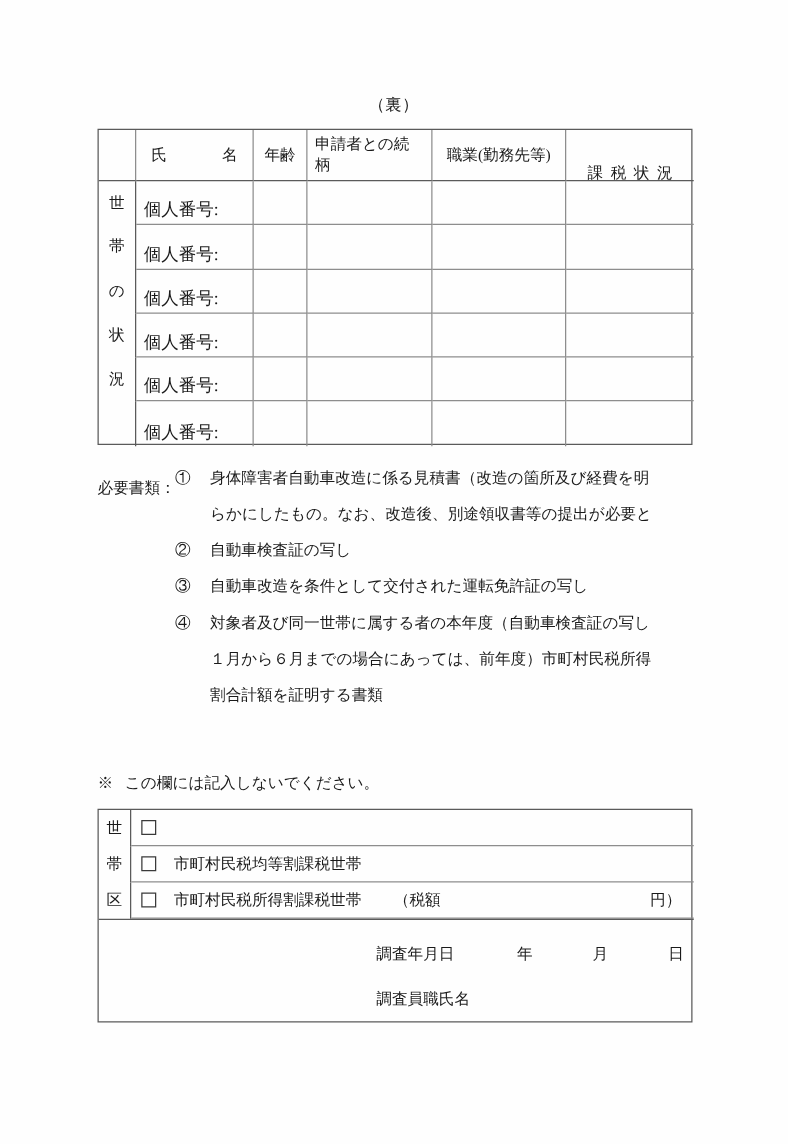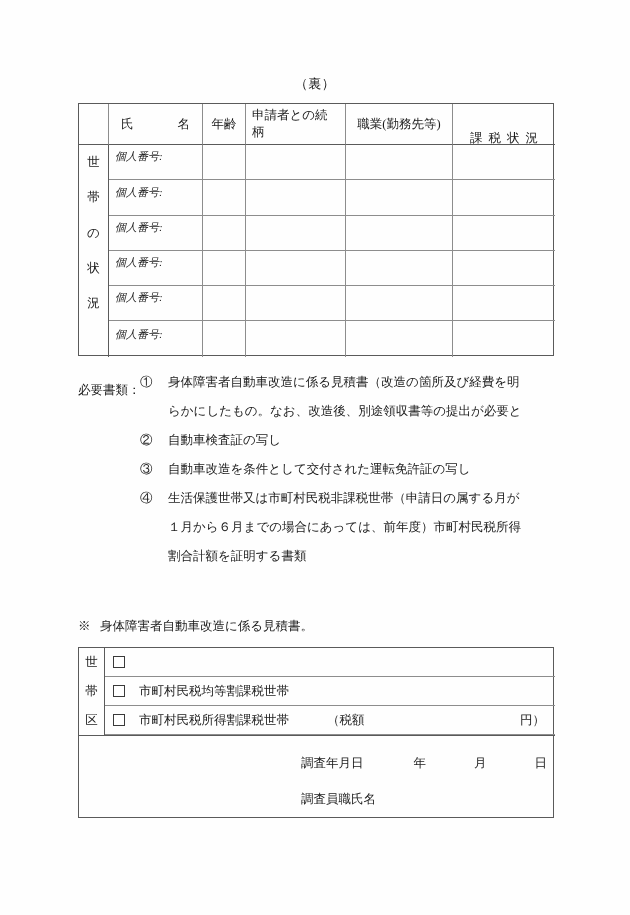--- a/index.html
+++ b/index.html
@@ -84,23 +84,22 @@
     padding: 0 6px;
     box-sizing: border-box;
   }
   .hdr-track {
     letter-spacing: 6px;
     text-indent: 6px;
     margin-top: 28px;
   }
   .mynum {
     align-items: flex-end;
-    padding-bottom: 15px;
-    font-size: 11px;
-    font-style: italic;
+    padding-bottom: 2px;
+    font-size: 14px;
   }
 
   
   #requirements {
     position: absolute;
     top: 368px;
     left: 78px;
     width: 480px;
     font-size: 12.5px;
     line-height: 29px;
@@ -155,21 +154,21 @@
   }
   .checkbox {
     width: 10px;
     height: 10px;
     border: 1px solid #3a3a3a;
     display: inline-block;
     flex: none;
     margin-right: 14px;
     background: #fff;
   }
-  .tax-label { margin-left: 38px; }
+  .tax-label { margin-left: 26px; }
   .tax-unit { margin-left: auto; padding-right: 10px; }
 
   #survey-box {
     grid-column: 1 / span 2;
     grid-row: 4;
     border-top: 1px solid #5a5a5a;
     box-sizing: border-box;
     position: relative;
     font-size: 12.5px;
   }
@@ -276,33 +275,33 @@
 
     <div class="req-line">
       <span class="req-label"></span>
       <span class="req-marker">③</span>
       <span class="req-text">自動車改造を条件として交付された運転免許証の写し</span>
     </div>
 
     <div class="req-line">
       <span class="req-label"></span>
       <span class="req-marker">④</span>
-      <span class="req-text">生活保護世帯又は市町村民税非課税世帯（申請日の属する月が</span>
+      <span class="req-text">対象者及び同一世帯に属する者の本年度（自動車検査証の写し</span>
     </div>
     <div class="req-line">
       <span class="req-indent"></span>
       <span class="req-text">１月から６月までの場合にあっては、前年度）市町村民税所得</span>
     </div>
     <div class="req-line">
       <span class="req-indent"></span>
       <span class="req-text">割合計額を証明する書類</span>
     </div>
   </div>
 
-  <div id="note"><span>※</span>&nbsp;&nbsp;&nbsp;<span>身体障害者自動車改造に係る見積書。</span></div>
+  <div id="note"><span>※</span>&nbsp;&nbsp;&nbsp;<span>この欄には記入しないでください。</span></div>
 
   <div class="grid" id="category-table">
 
     <div class="cat-v" style="grid-row:1;">世</div>
     <div class="cat-v" style="grid-row:2;">帯</div>
     <div class="cat-v" style="grid-row:3;">区</div>
 
     <div class="cat-row" style="grid-column:2; grid-row:1;">
       <span class="checkbox"></span>
     </div>

